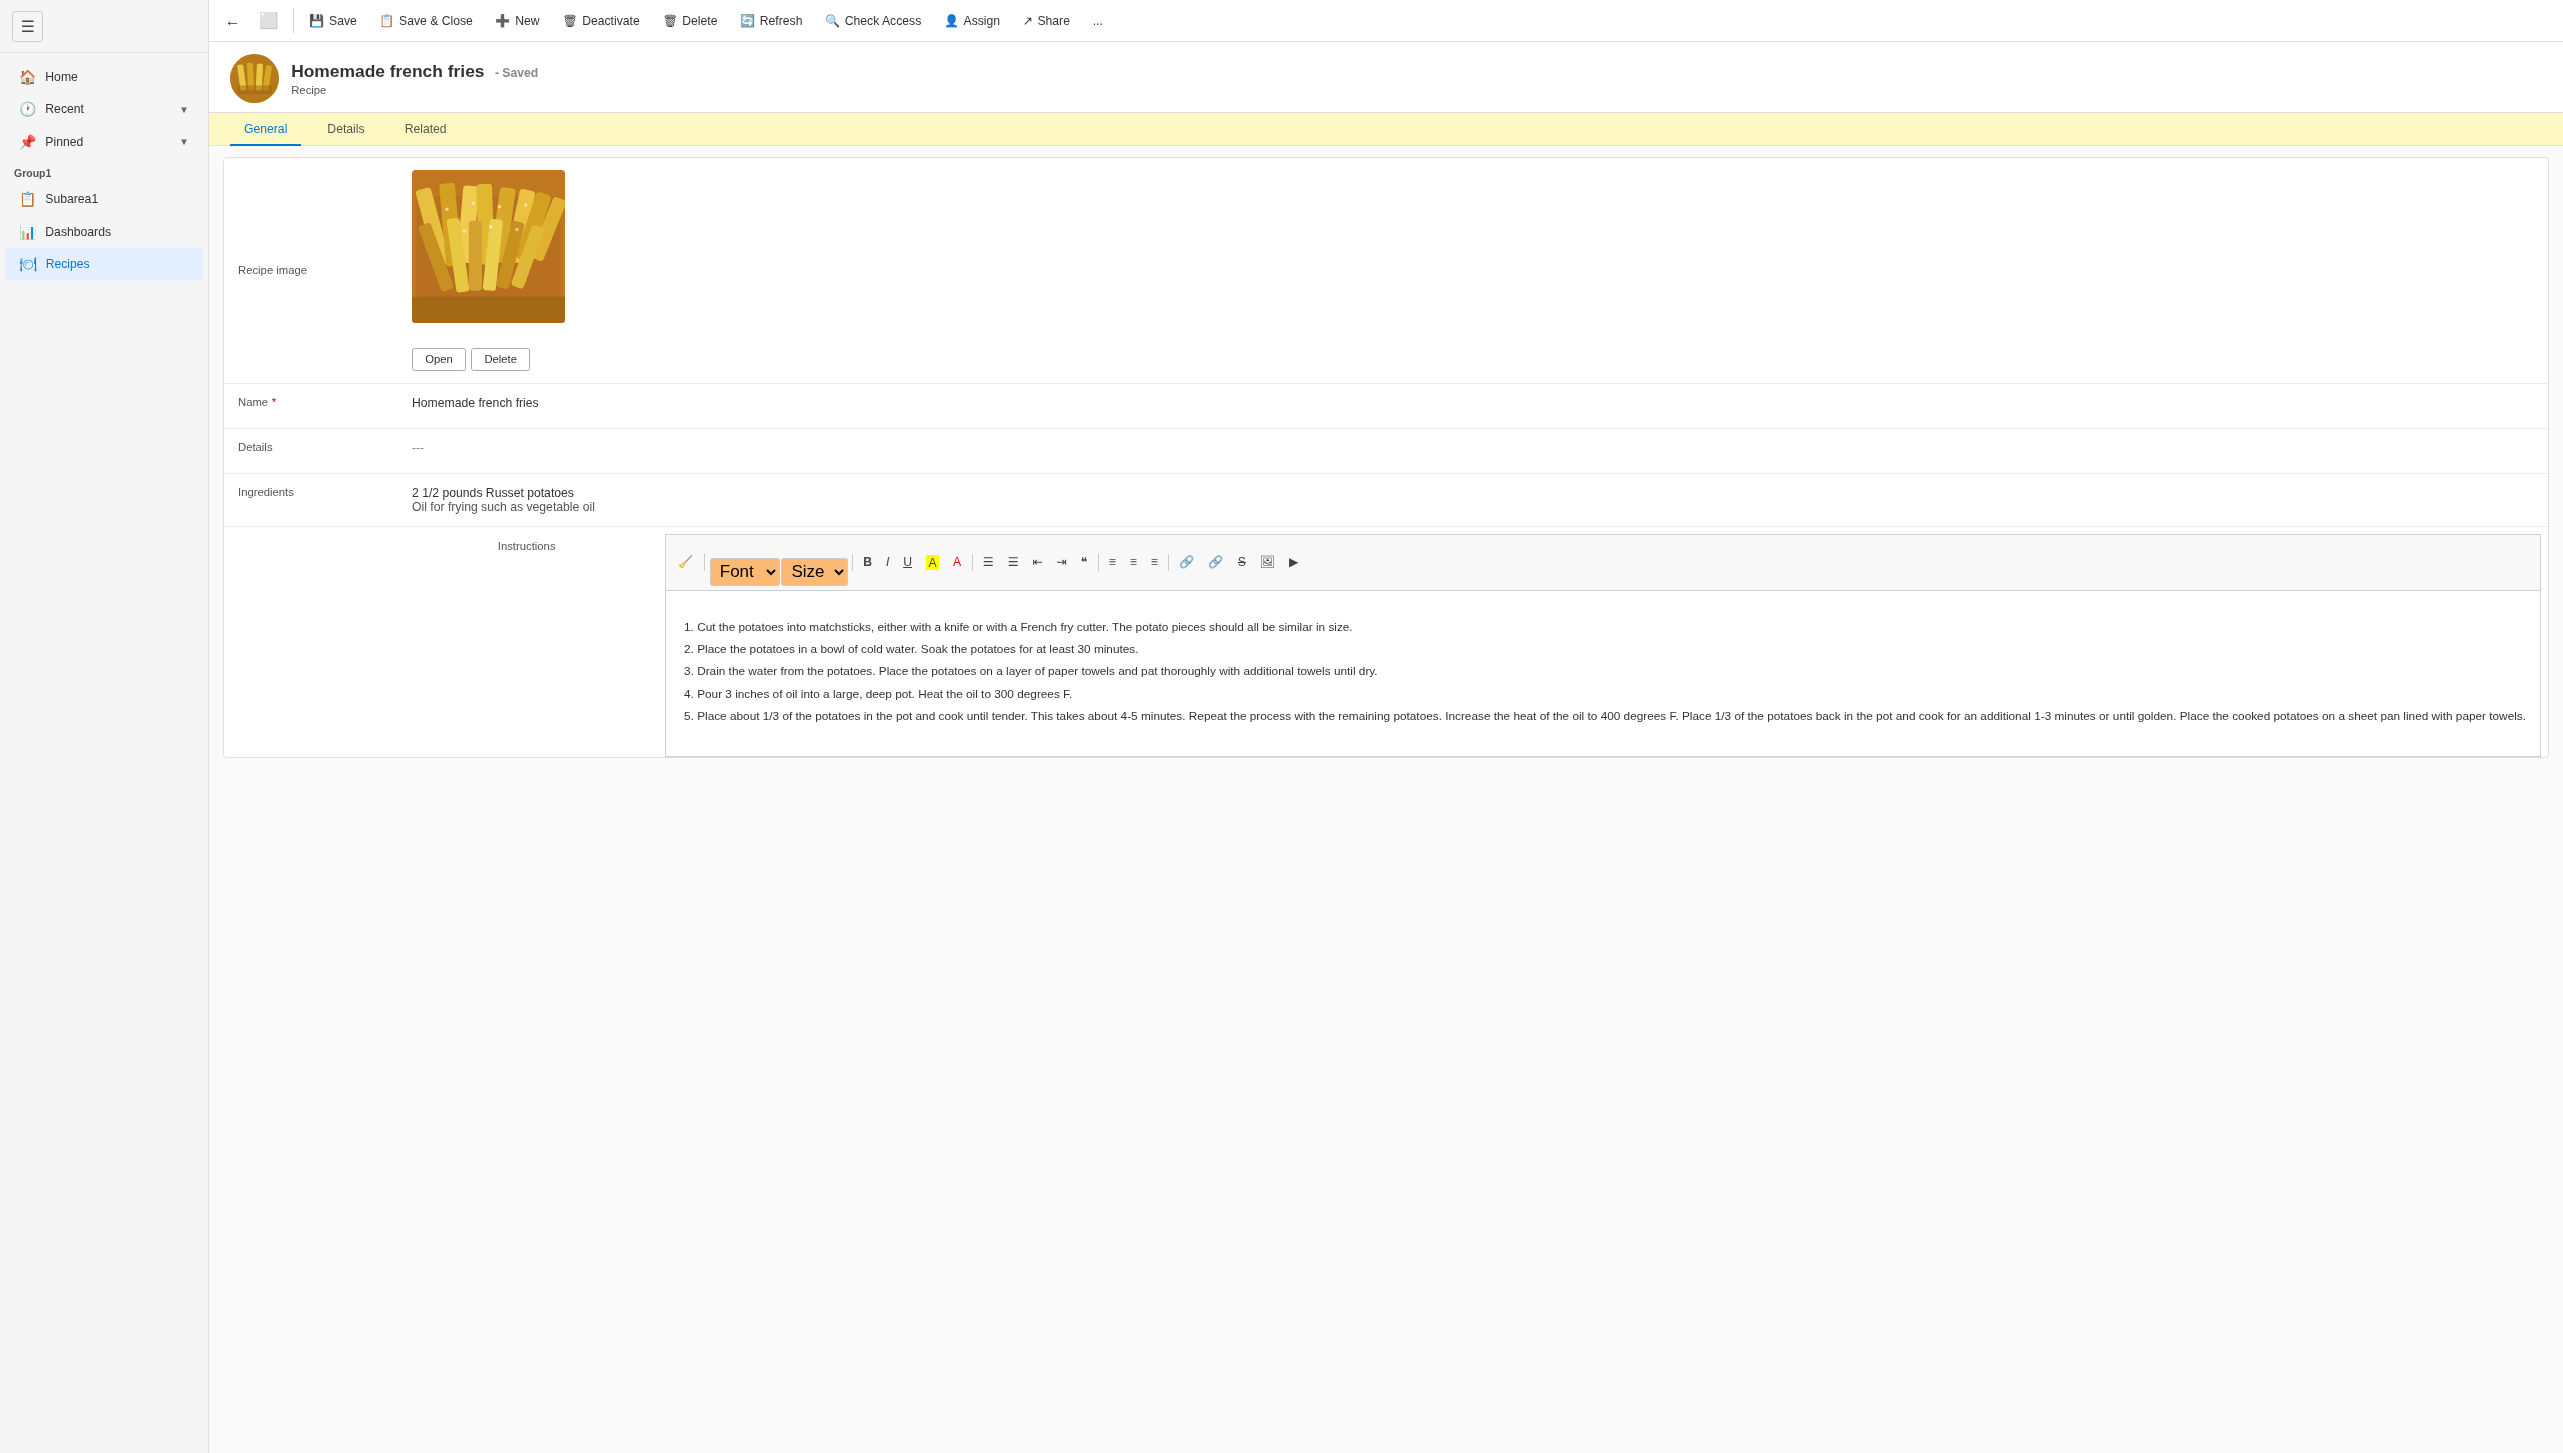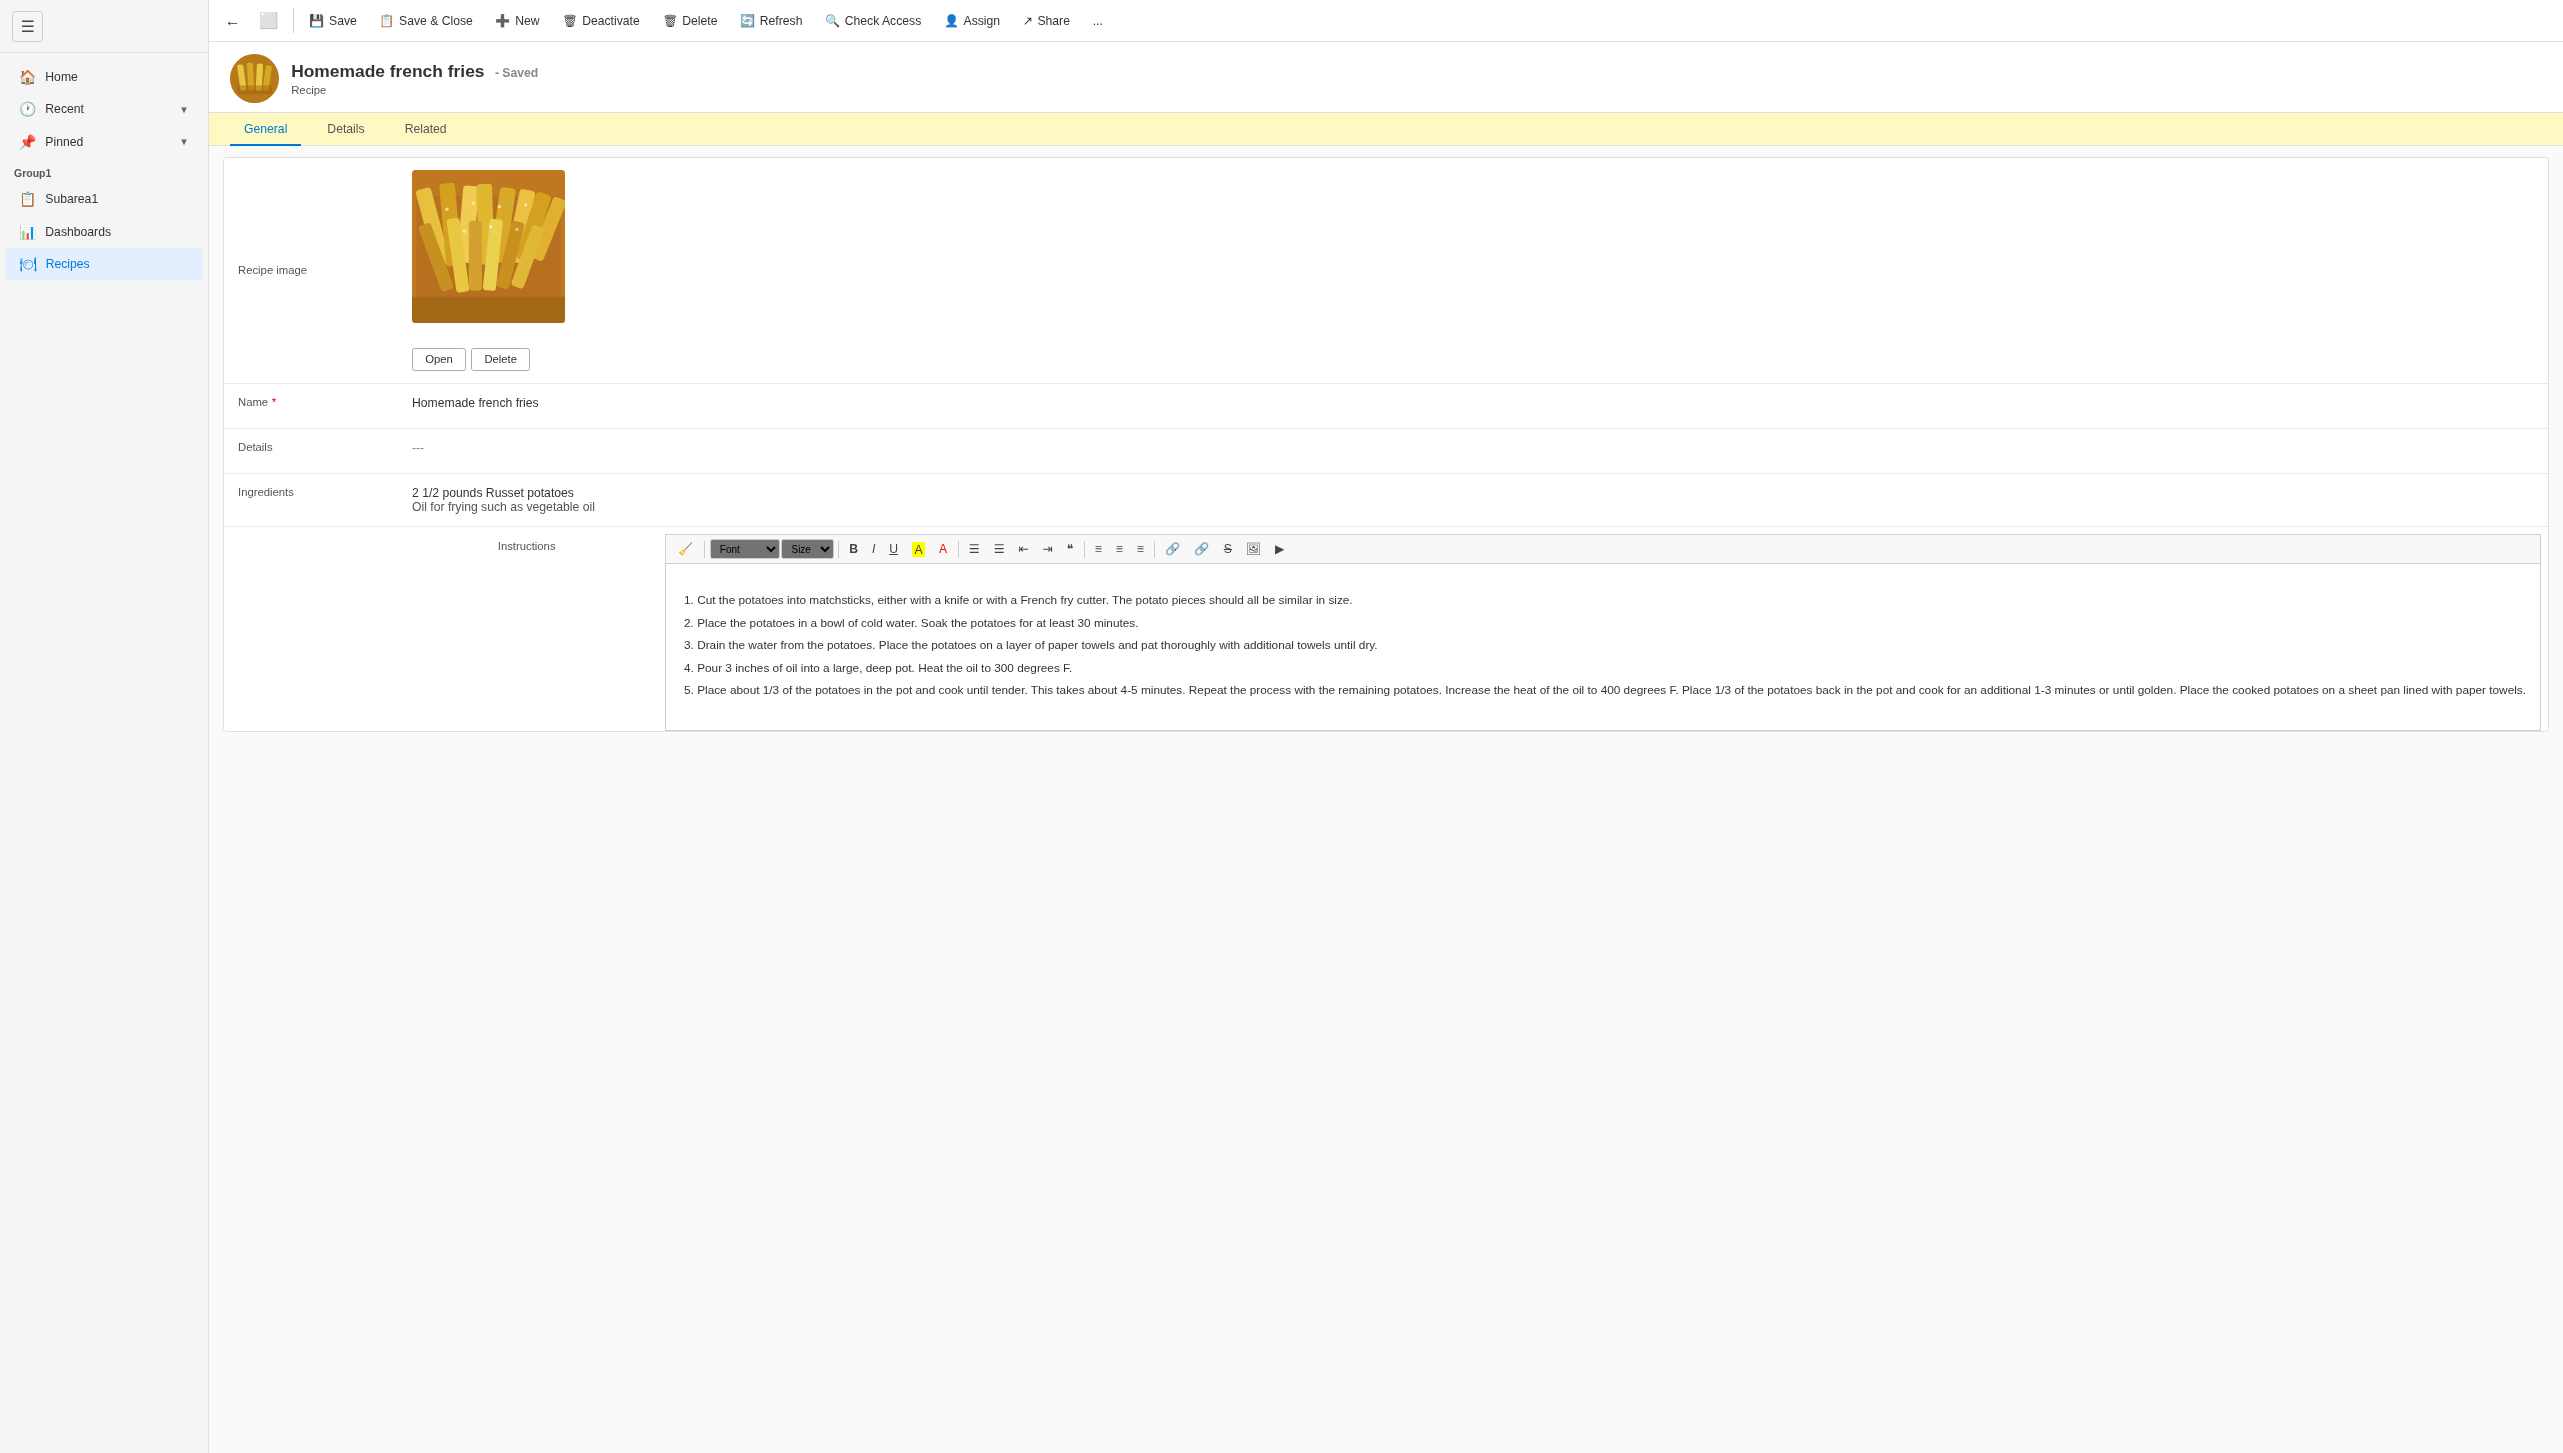--- a/index.html
+++ b/index.html
@@ -189,24 +189,25 @@
       background: none;
       cursor: pointer;
       font-size: 12.2px;
       color: #444;
       border-radius: 2.6px;
     }
     .rte-select {
       padding: 2.6px 5.2px;
       border: 0.9px solid #ccc;
       border-radius: 2.6px;
-      font-size: 10px;
-      background: #737373;
+      font-size: 17px;
+      background: #fdba74;
       cursor: pointer;
       min-width: 70px;
+      margin-top: 19px;
     }
     .rte-sep { width: 0.9px; background: #ccc; height: 17.4px; margin: 0 2.6px; }
 
     
     .instructions-content {
       border: 0.9px solid #d0d0d0;
       padding: 27px 14px;
       font-size: 11.8px;
       line-height: 1.6;
       color: #333;

